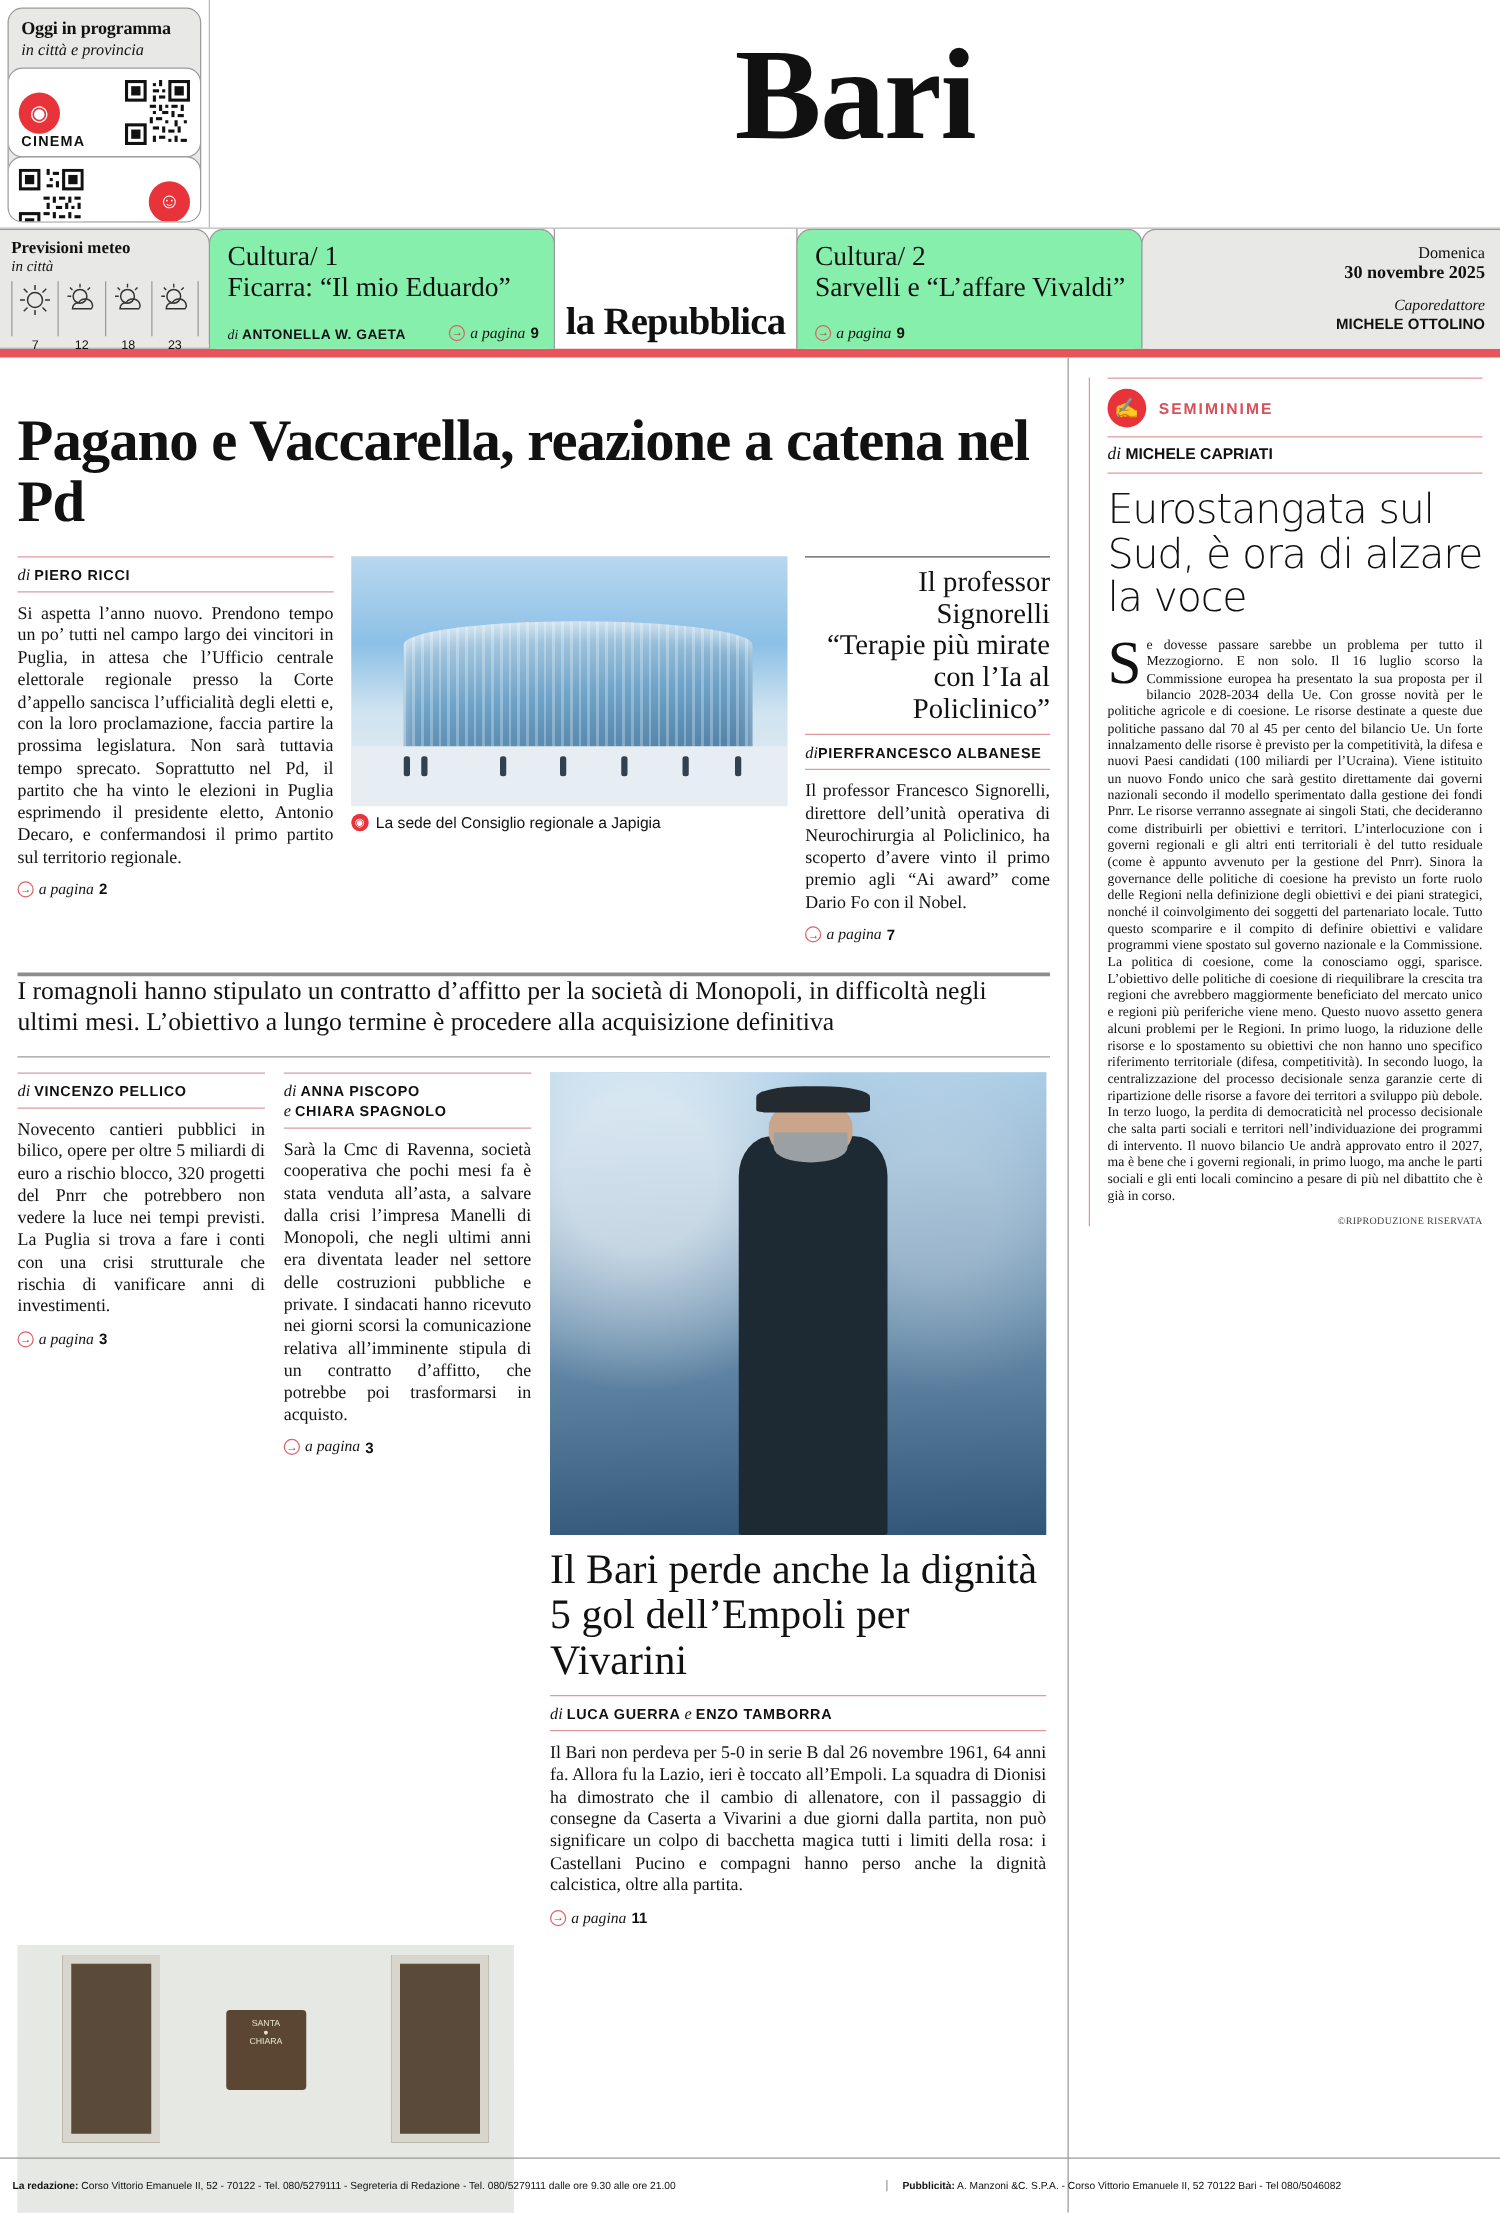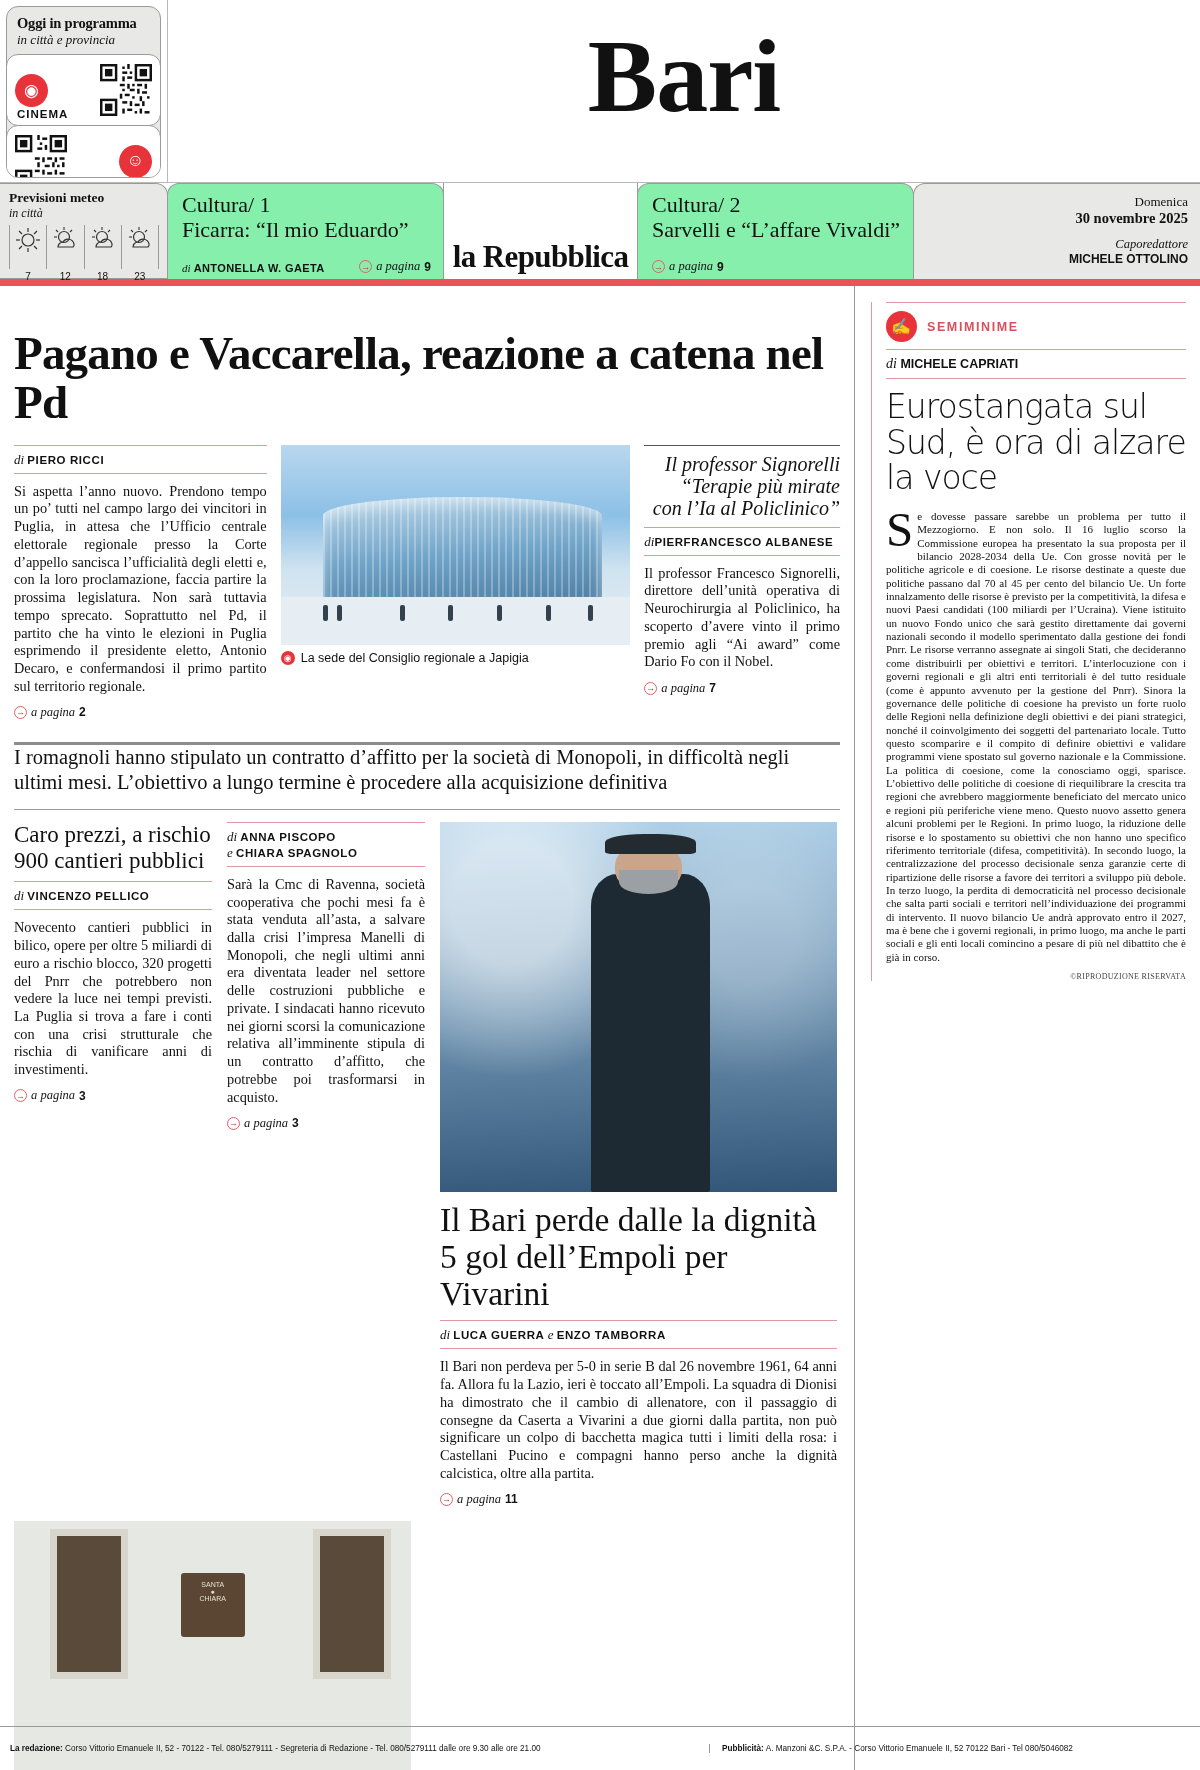--- a/index.html
+++ b/index.html
@@ -234,24 +234,23 @@
     font-family: "Liberation Sans", sans-serif;
     font-size: 12.5px; padding-top: 6px;
     display: flex; align-items: center; gap: 6px;
   }
   .capdot {
     width: 14px; height: 14px; border-radius: 50%; background:#e8333a;
     color:#fff; font-size:9px; display:inline-flex;
     align-items:center; justify-content:center; flex:none;
   }
   .sub-head {
-    font-size: 20px; line-height: 1.1;
+    font-size: 23px; line-height: 1.1;
     border-top: 1px solid #555; padding-top: 7px;
     text-align: right;
-    font-style: italic;
   }
 
   .thickrule { border-top: 3px solid #8d8d8d; margin: 12px 14px 0 14px; }
 
   .big2-head {
     font-size: 50px; font-weight: bold; line-height: 1.02;
     letter-spacing: -1px; padding: 18px 14px 10px 14px;
   }
   .big2-sub {
     font-size: 20.5px; line-height: 1.22; padding: 0 14px 14px 14px;
@@ -641,24 +640,20 @@
       </div>
 
       <div class="thickrule"></div>
 
       <div class="big2-sub">I romagnoli hanno stipulato un contratto d’affitto per la società di Monopoli, in difficoltà negli ultimi mesi. L’obiettivo a lungo termine è procedere alla acquisizione definitiva</div>
       <div class="hrule"></div>
 
       <div class="mid-grid">
 
         <div class="mg1">
-          <div class="mg-head">
-            <div>Caro prezzi, a rischio</div>
-            <div>900 cantieri pubblici</div>
-          </div>
           <div class="byline">
             <i>di</i>
             <b>VINCENZO PELLICO</b>
           </div>
           <div class="bodytext">Novecento cantieri pubblici in bilico, opere per oltre 5 miliardi di euro a rischio blocco, 320 progetti del Pnrr che potrebbero non vedere la luce nei tempi previsti. La Puglia si trova a fare i conti con una crisi strutturale che rischia di vanificare anni di investimenti.</div>
           <div style="margin-top:6px">
             <span class="pag">
               <span class="arw">→</span>
               <span>a pagina</span>
               <b>3</b>
@@ -683,21 +678,21 @@
 
         <div class="mg3">
           <div class="photo2">
             <div class="blur"></div>
             <div class="man"></div>
             <div class="head2"></div>
             <div class="beard"></div>
             <div class="cap2"></div>
           </div>
           <div class="sport-head">
-            <div>Il Bari perde dalle la dignità</div>
+            <div>Il Bari perde anche la dignità</div>
             <div>5 gol dell’Empoli per Vivarini</div>
           </div>
           <div class="byline" style="margin-top:8px">
             <i>di</i>
             <b>LUCA GUERRA</b>
             <i>e</i>
             <b>ENZO TAMBORRA</b>
           </div>
           <div class="bodytext">Il Bari non perdeva per 5-0 in serie B dal 26 novembre 1961, 64 anni fa. Allora fu la Lazio, ieri è toccato all’Empoli. La squadra di Dionisi ha dimostrato che il cambio di allenatore, con il passaggio di consegne da Caserta a Vivarini a due giorni dalla partita, non può significare un colpo di bacchetta magica tutti i limiti della rosa: i Castellani Pucino e compagni hanno perso anche la dignità calcistica, oltre alla partita.</div>
           <div style="margin-top:6px">

